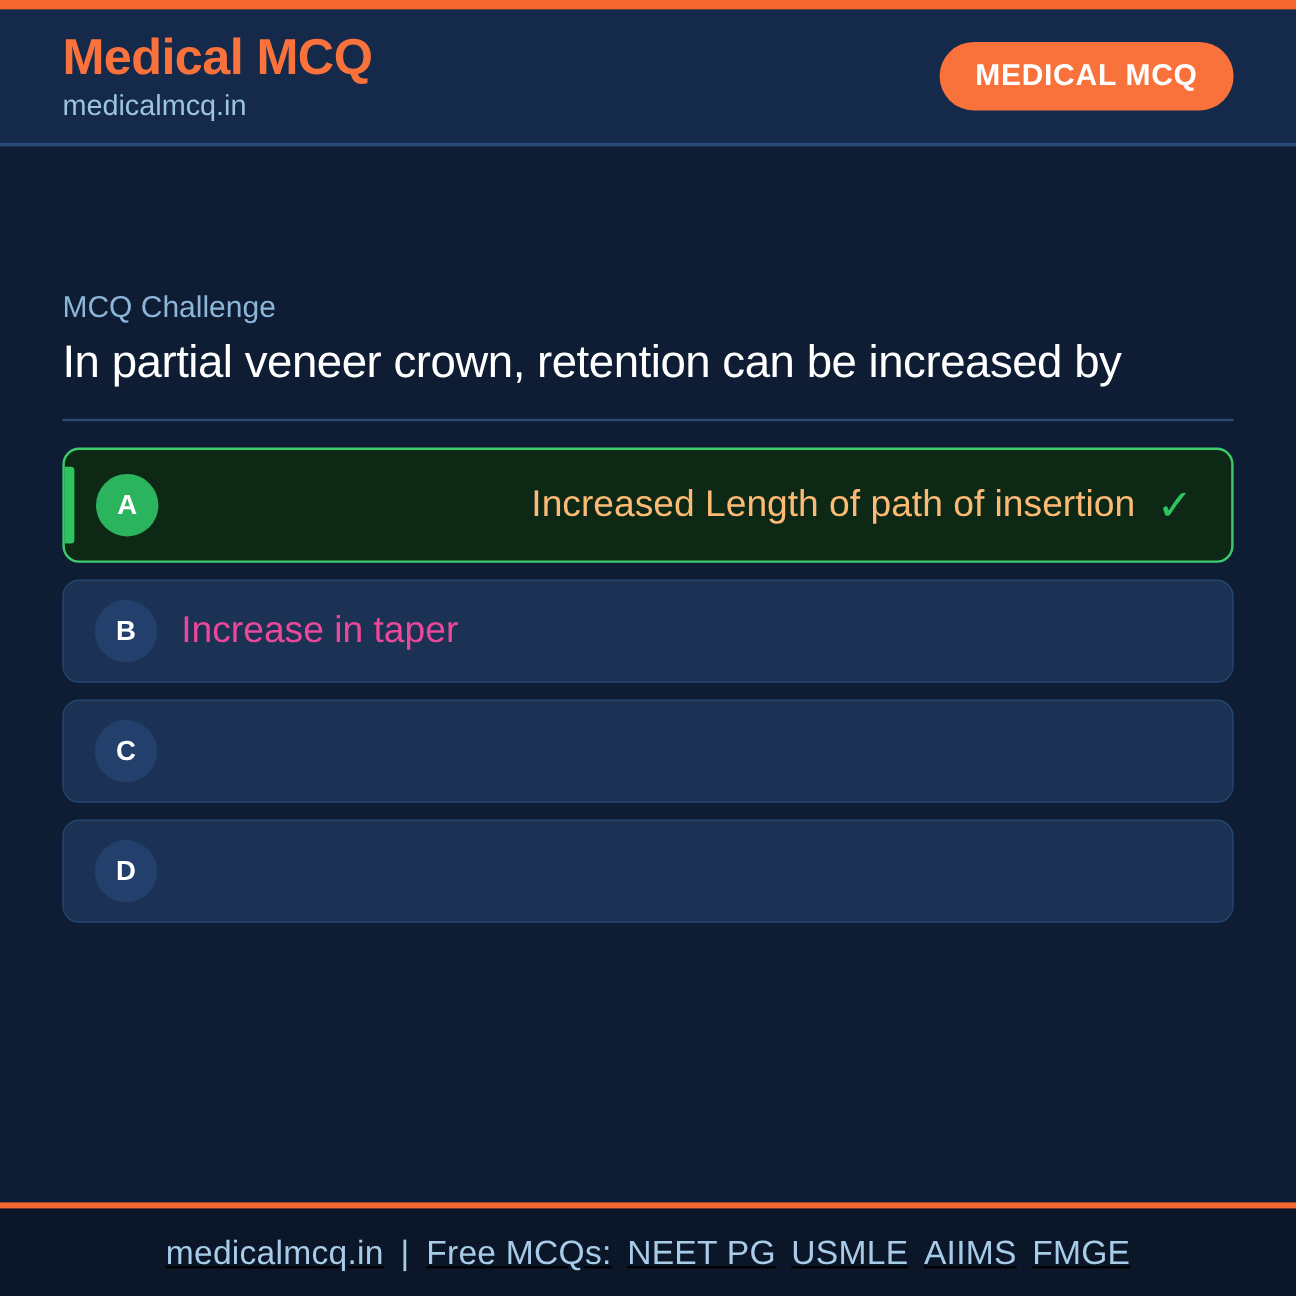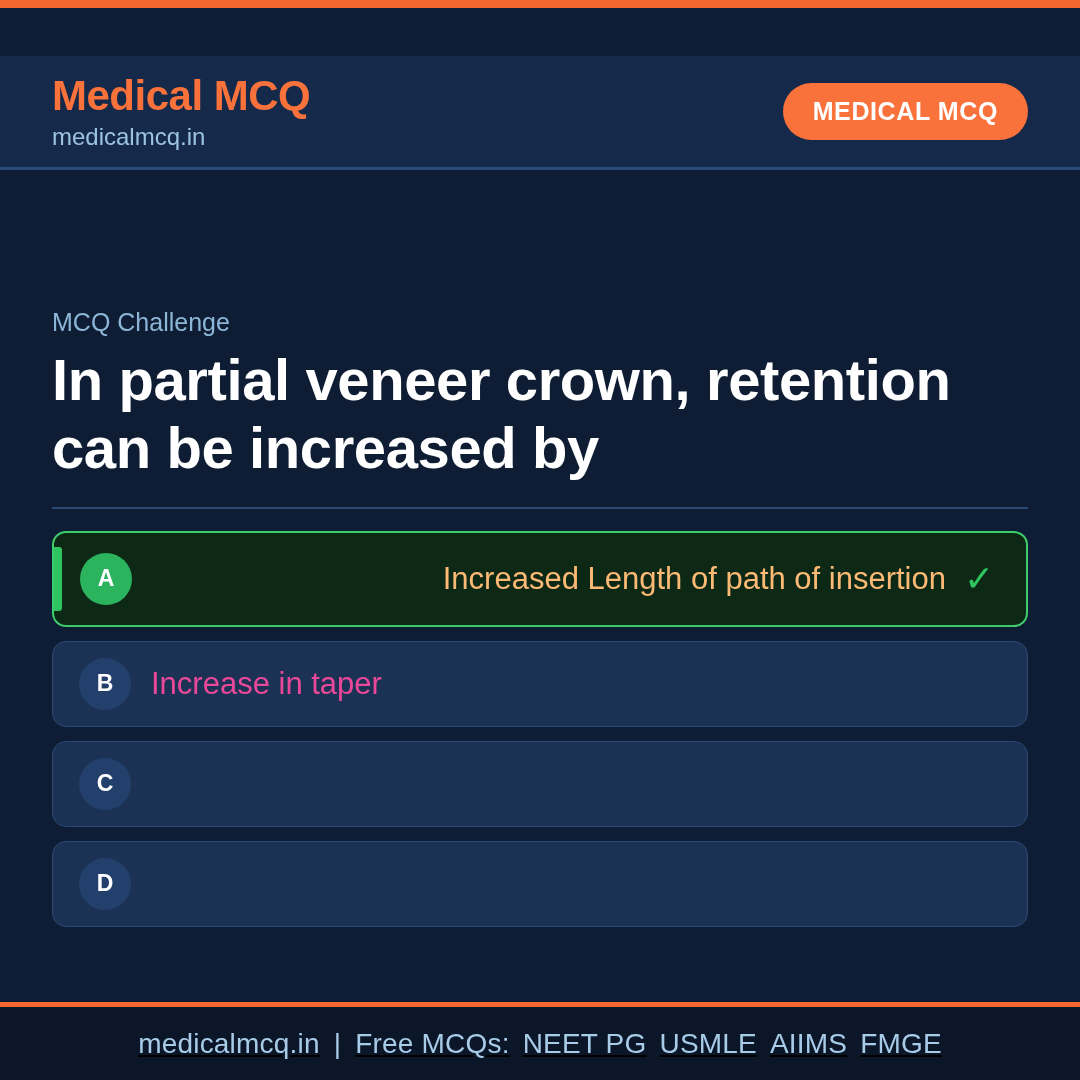--- a/index.html
+++ b/index.html
@@ -14,21 +14,20 @@
     overflow: hidden;
   }
 
   .page {
     position: relative;
     width: 1080px;
     height: 1080px;
     background: #0e1d33;
     display: flex;
     flex-direction: column;
-    gap: 48px;
   }
 
   
   .top-accent {
     height: 8px;
     width: 100%;
     background: #f4682f;
     flex: none;
   }
 
@@ -80,31 +79,31 @@
     flex: 1 1 auto;
     position: relative;
     padding: 0 52px;
     box-sizing: border-box;
     display: flex;
     flex-direction: column;
     justify-content: flex-start;
   }
 
   .q-block {
-    margin-top: 89px;
+    margin-top: 119px;
   }
   .eyebrow {
     font-size: 25px;
     color: #8cb6d8;
     margin-bottom: 9px;
     line-height: 1.2;
   }
   .question {
-    font-size: 58px;
-    font-weight: bold;
+    font-size: 38px;
+    font-weight: normal;
     color: #ffffff;
     line-height: 1.18;
     letter-spacing: -0.4px;
     max-width: 990px;
   }
   .divider {
     height: 2px;
     background: #2c4straight;
     background: #2c4a73;
     margin-top: 24px;

